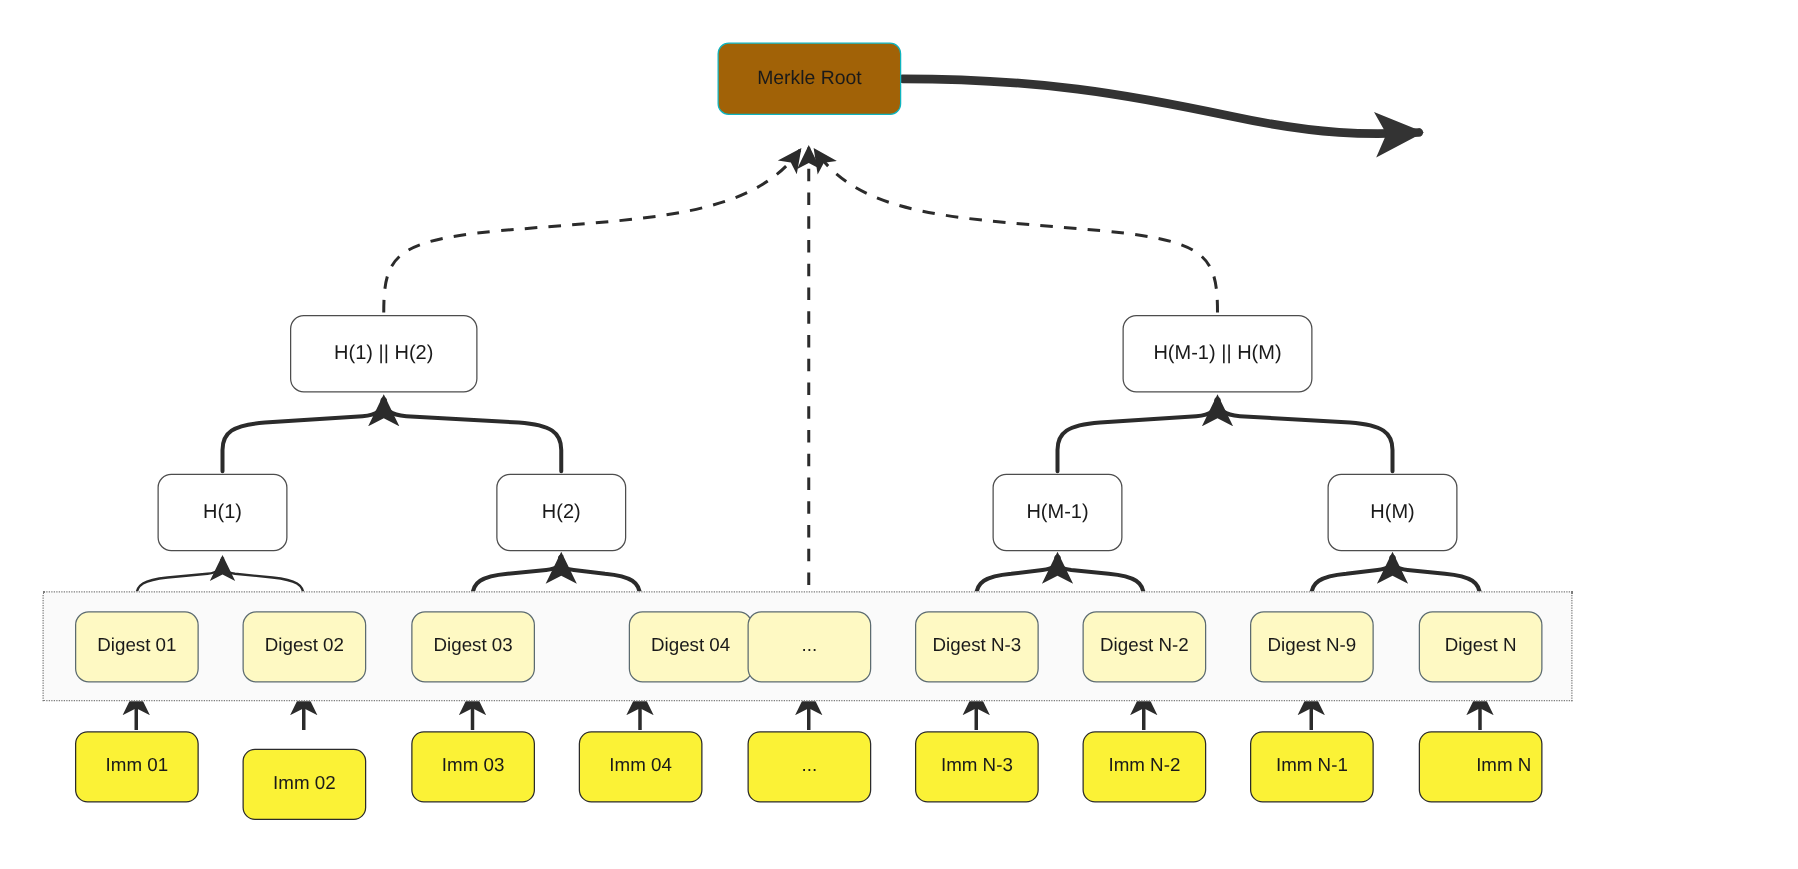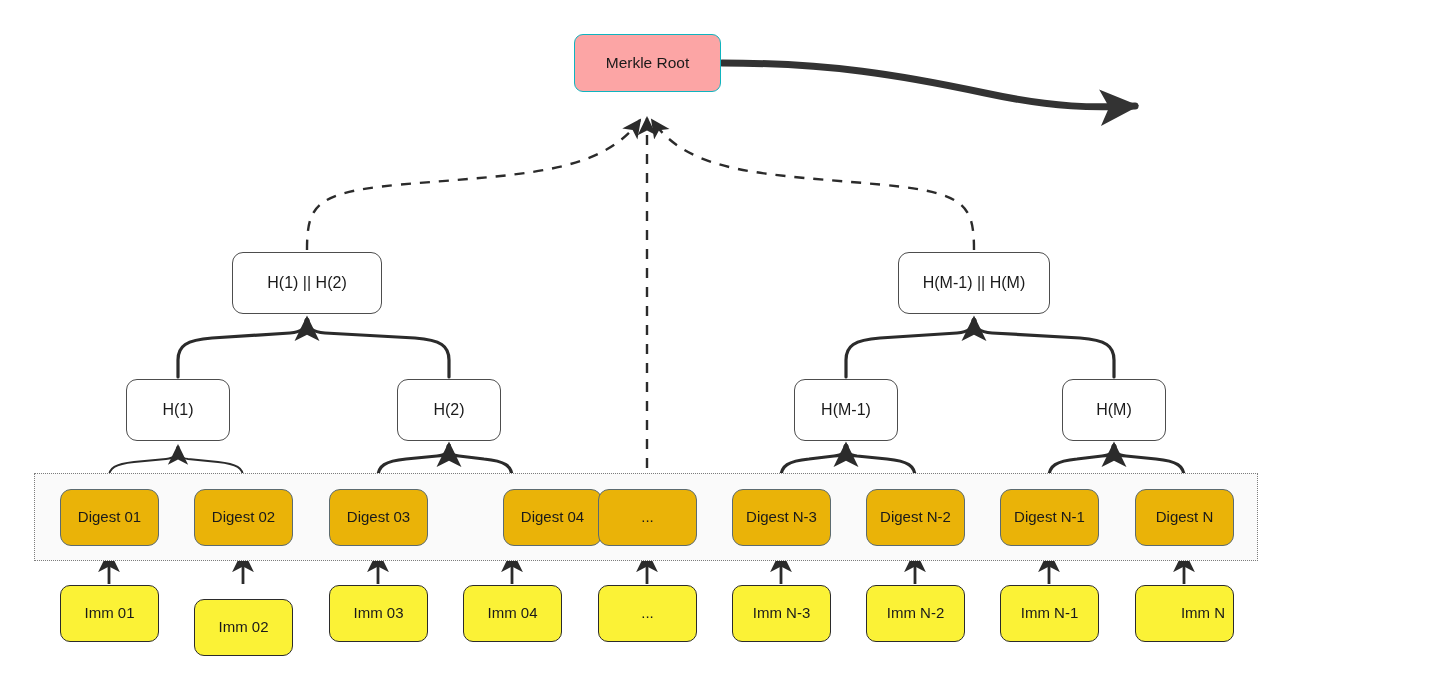--- a/index.html
+++ b/index.html
@@ -30,39 +30,39 @@
     box-sizing: border-box;
     display: flex;
     align-items: center;
     justify-content: center;
     text-align: center;
     color: #1a1a1a;
     line-height: 1.25;
     z-index: 3;
   }
   .node-merkle-root {
-    background: #fca5a5;
+    background: #a16207;
     border: 1.4px solid #0fb4bf;
     border-radius: 9px;
     font-size: 15.5px;
   }
   .node-cert {
     background: #efefef;
     border: 1.4px solid #8a8a8a;
     border-radius: 1px;
     font-size: 20px;
   }
   .node-hash {
     background: #ffffff;
     border: 1.4px solid #4d4d4d;
     border-radius: 11px;
     font-size: 16px;
   }
   .node-digest {
-    background: #eab308;
+    background: #fef9c3;
     border: 1.4px solid #5c6b70;
     border-radius: 11px;
     font-size: 15px;
   }
   .node-imm {
     background: #fbf236;
     border: 1.4px solid #2b2b2b;
     border-radius: 10px;
     font-size: 15px;
   }
@@ -147,21 +147,21 @@
       <div class="node node-hash" style="left: 1062px; top: 379px; width: 104px; height: 62px;">H(M)</div>
     </div>
   <div id="digest-layer">
       <div class="node node-digest" style="left: 60px; top: 489px; width: 99px; height: 57px;">Digest 01</div>
       <div class="node node-digest" style="left: 194px; top: 489px; width: 99px; height: 57px;">Digest 02</div>
       <div class="node node-digest" style="left: 329px; top: 489px; width: 99px; height: 57px;">Digest 03</div>
       <div class="node node-digest" style="left: 463px; top: 489px; width: 99px; height: 57px; margin-left: 40px;">Digest 04</div>
       <div class="node node-digest" style="left: 598px; top: 489px; width: 99px; height: 57px;">...</div>
       <div class="node node-digest" style="left: 732px; top: 489px; width: 99px; height: 57px;">Digest N-3</div>
       <div class="node node-digest" style="left: 866px; top: 489px; width: 99px; height: 57px;">Digest N-2</div>
-      <div class="node node-digest" style="left: 1000px; top: 489px; width: 99px; height: 57px;">Digest N-1</div>
+      <div class="node node-digest" style="left: 1000px; top: 489px; width: 99px; height: 57px;">Digest N-9</div>
       <div class="node node-digest" style="left: 1135px; top: 489px; width: 99px; height: 57px; text-align: right;">Digest N</div>
     </div>
   <div id="immutable-layer">
       <div class="node node-imm" style="left: 60px; top: 585px; width: 99px; height: 57px;">Imm 01</div>
       <div class="node node-imm" style="left: 194px; top: 599px; width: 99px; height: 57px;">Imm 02</div>
       <div class="node node-imm" style="left: 329px; top: 585px; width: 99px; height: 57px;">Imm 03</div>
       <div class="node node-imm" style="left: 463px; top: 585px; width: 99px; height: 57px;">Imm 04</div>
       <div class="node node-imm" style="left: 598px; top: 585px; width: 99px; height: 57px;">...</div>
       <div class="node node-imm" style="left: 732px; top: 585px; width: 99px; height: 57px;">Imm N-3</div>
       <div class="node node-imm" style="left: 866px; top: 585px; width: 99px; height: 57px;">Imm N-2</div>

